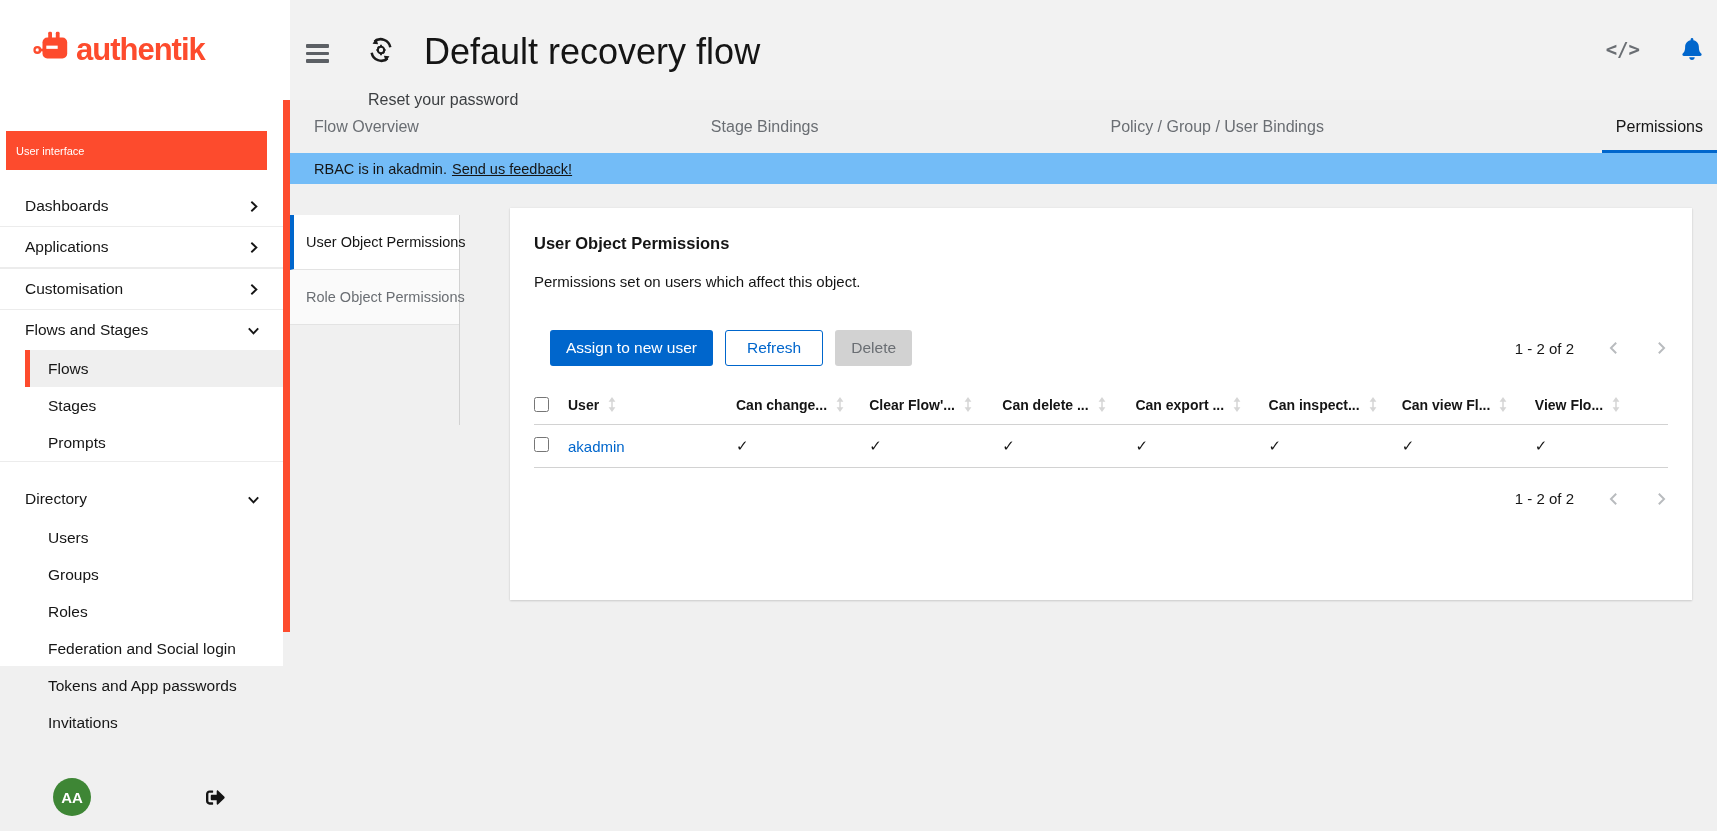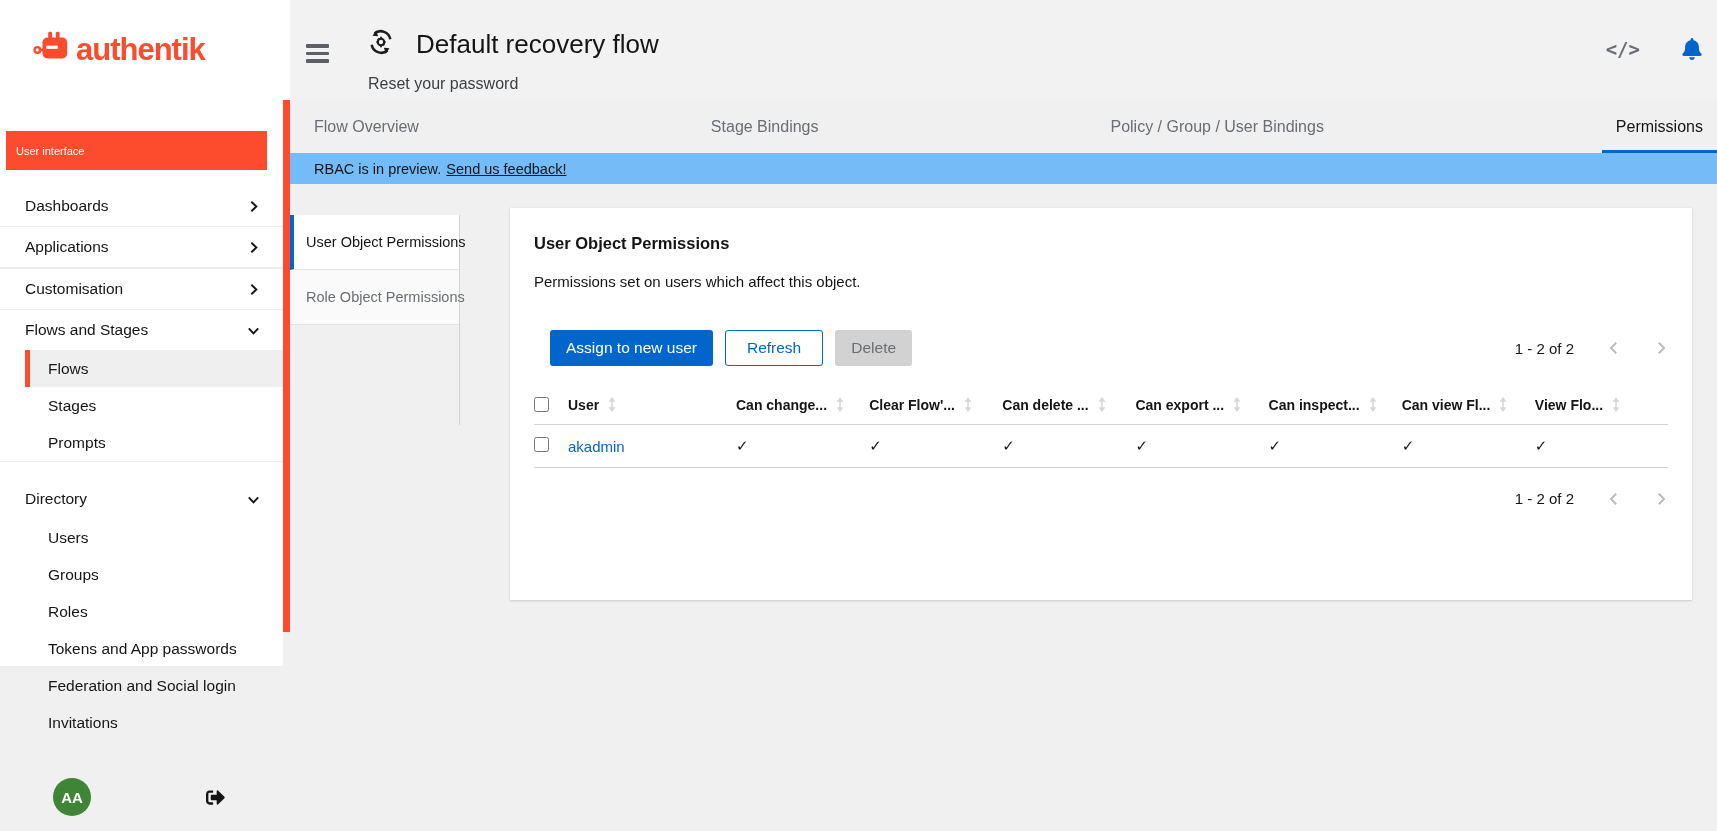--- a/index.html
+++ b/index.html
@@ -36,21 +36,21 @@
   .accent-strip .white-top{position:absolute;top:0;left:0;width:7px;height:100px;background:#fff;}
   .accent-strip .orange-bar{position:absolute;top:100px;left:0;width:7px;height:532px;background:var(--brand);}
 
   
   .main{position:absolute;left:290px;top:0;width:1427px;height:831px;}
   .page-header{position:relative;height:100px;background:#f2f2f2;}
   .hamburger{position:absolute;left:16px;top:44px;background:none;border:none;padding:0;cursor:pointer;}
   .hamburger span{display:block;width:23px;height:3.5px;background:#5c6065;border-radius:1px;margin-bottom:4px;}
   .title-block{position:absolute;left:78px;top:21px;}
   .title-row{display:flex;align-items:center;gap:14px;}
-  .title-row h1{margin:8px;font-size:26px;font-weight:500;line-height:30px;color:var(--text);}
+  .title-row h1{margin:16px;font-size:36px;font-weight:500;line-height:30px;color:var(--text);}
   .subtitle{margin-top:8px;font-size:16px;color:#3c3f42;}
   .header-actions{position:absolute;right:15px;top:38px;display:flex;align-items:center;gap:42px;}
   .api-icon{font-family:"DejaVu Sans Mono",monospace;font-weight:bold;font-size:19px;color:var(--muted);cursor:pointer;}
   .bell{cursor:pointer;display:flex;}
 
   .tab-bar{height:53px;background:var(--pagebg);display:flex;padding-left:10px;justify-content:space-between;}
   .tab{position:relative;display:flex;align-items:center;padding:0 14px;font-size:16px;color:var(--muted);cursor:pointer;white-space:nowrap;}
   .tab.active{color:var(--text);}
   .tab.active::after{content:"";position:absolute;left:0;right:0;bottom:0;height:3px;background:var(--primary);}
 
@@ -167,22 +167,22 @@
             <span class="nav-label">Directory</span>
             <span class="chev">
               <svg width="13" height="13" viewBox="0 0 18 18">
                 <path d="M2.5 6l6.5 7 6.5-7" fill="none" stroke="#151515" stroke-width="2.6"></path>
               </svg>
             </span>
           </div>
           <div class="nav-sub">Users</div>
           <div class="nav-sub">Groups</div>
           <div class="nav-sub">Roles</div>
+          <div class="nav-sub">Federation and Social login</div>
           <div class="nav-sub">Tokens and App passwords</div>
-          <div class="nav-sub">Federation and Social login</div>
           <div class="nav-sub">Invitations</div>
         </div>
       </nav>
     <div class="sidebar-footer">
       <div class="avatar">AA</div>
       <span class="logout">
         <svg width="19" height="19" viewBox="0 0 512 512" fill="#151515">
           <path d="M497 273L329 441c-15 15-41 4.5-41-17v-96H152c-13.3 0-24-10.7-24-24v-96c0-13.3 10.7-24 24-24h136V88c0-21.4 25.9-32 41-17l168 168c9.3 9.4 9.3 24.6 0 34zM192 436v-40c0-6.6-5.4-12-12-12H96c-17.7 0-32-14.3-32-32V160c0-17.7 14.3-32 32-32h84c6.6 0 12-5.4 12-12V76c0-6.6-5.4-12-12-12H96c-53 0-96 43-96 96v192c0 53 43 96 96 96h84c6.6 0 12-5.4 12-12z"></path>
         </svg>
       </span>
@@ -236,21 +236,21 @@
     </header>
 
     <div class="tab-bar" id="tabbar">
         <div class="tab">Flow Overview</div>
         <div class="tab">Stage Bindings</div>
         <div class="tab">Policy / Group / User Bindings</div>
         <div class="tab active">Permissions</div>
       </div>
 
     <div class="banner">
-      <span>RBAC is in preview.</span>
+      <span>RBAC is in akadmin.</span>
       <a>Send us feedback!</a>
     </div>
 
     <div class="content">
       <div class="vtabs" id="vtabs">
           <div class="vtab active">User Object Permissions</div>
           <div class="vtab">Role Object Permissions</div>
         </div>
 
       <section class="card">

